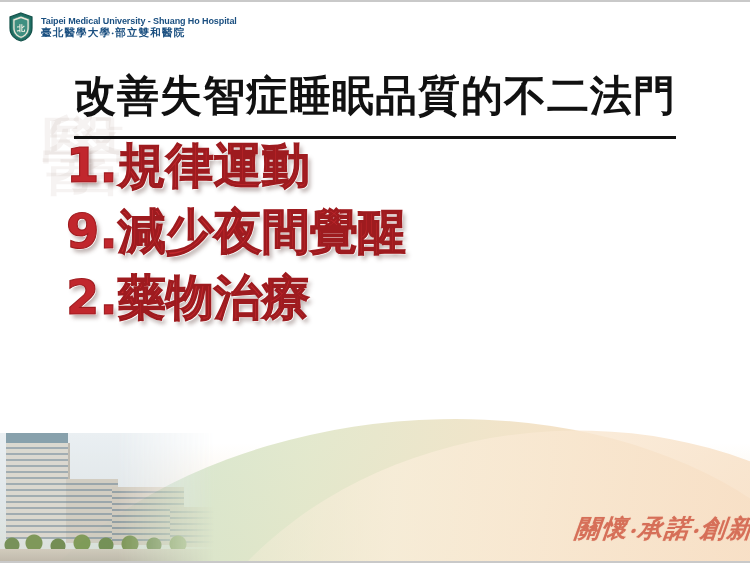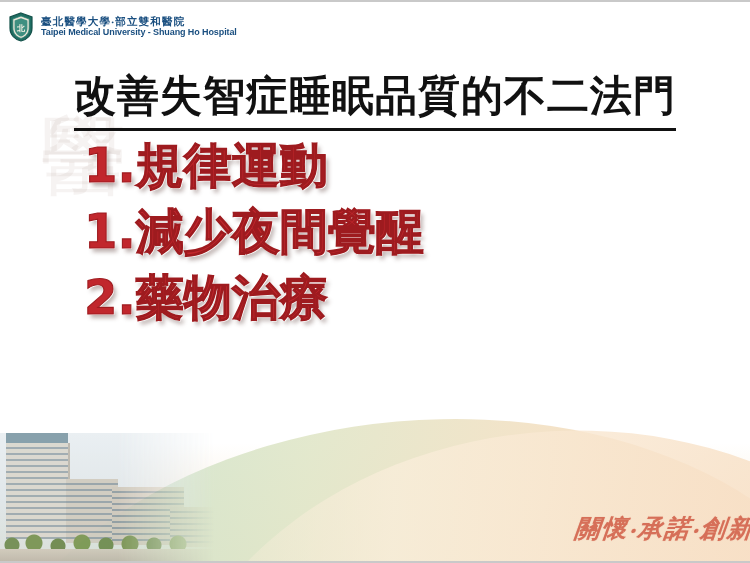--- a/index.html
+++ b/index.html
@@ -203,29 +203,29 @@
     top: 66px;
     text-align: center;
   }
   #title-text {
     display: inline-block;
     font-family: Liberation Mono, monospace;
     font-size: 42px;
     font-weight: bold;
     color: #111111;
     letter-spacing: 1px;
-    padding-bottom: 4px;
+    padding-bottom: 12px;
     border-bottom: 3px solid #111111;
     white-space: nowrap;
   }
 
   
   #list {
     position: absolute;
-    left: 84px;
+    left: 66px;
     top: 130px;
     right: 10px;
   }
   .list-item {
     font-family: "DejaVu Sans", sans-serif;
     font-size: 48px;
     font-weight: bold;
     line-height: 66px;
     height: 66px;
     color: #c1272d;
@@ -286,30 +286,30 @@
   <div id="header">
     <div id="logo-shield">
       <svg width="26" height="30" viewBox="0 0 26 30" aria-hidden="true">
         <path d="M13 1 L24 5 L24 16 C24 23 19 27.5 13 29 C7 27.5 2 23 2 16 L2 5 Z" fill="#1f6e63" stroke="#14514a" stroke-width="1.2"></path>
         <path d="M13 4 L21.2 7 L21.2 16 C21.2 21.6 17.3 25.2 13 26.4 C8.7 25.2 4.8 21.6 4.8 16 L4.8 7 Z" fill="#eae6d8" stroke="#2b7d70" stroke-width="0.8"></path>
         <path d="M13 6.2 L19.4 8.5 L19.4 16 C19.4 20.6 16.3 23.6 13 24.6 C9.7 23.6 6.6 20.6 6.6 16 L6.6 8.5 Z" fill="#3e8f80"></path>
         <text x="13" y="18.5" font-size="8" font-family="DejaVu Serif, serif" font-weight="bold" fill="#f4f1e4" text-anchor="middle">北</text>
       </svg>
     </div>
     <div id="header-text">
+      <div id="org-en">Taipei Medical University - Shuang Ho Hospital</div>
       <div id="org-zh">臺北醫學大學‧部立雙和醫院</div>
-      <div id="org-en">Taipei Medical University - Shuang Ho Hospital</div>
     </div>
   </div>
 
   <div id="title">
     <span id="title-text">改善失智症睡眠品質的不二法門</span>
   </div>
 
   <div id="list">
     <div class="list-item">1.規律運動</div>
-    <div class="list-item">1.減少夜間覺醒</div>
+    <div class="list-item">9.減少夜間覺醒</div>
     <div class="list-item">2.藥物治療</div>
   </div>
 
   <div id="slogan">關懷‧承諾‧創新</div>
 
 </div>
 
 </body></html>

